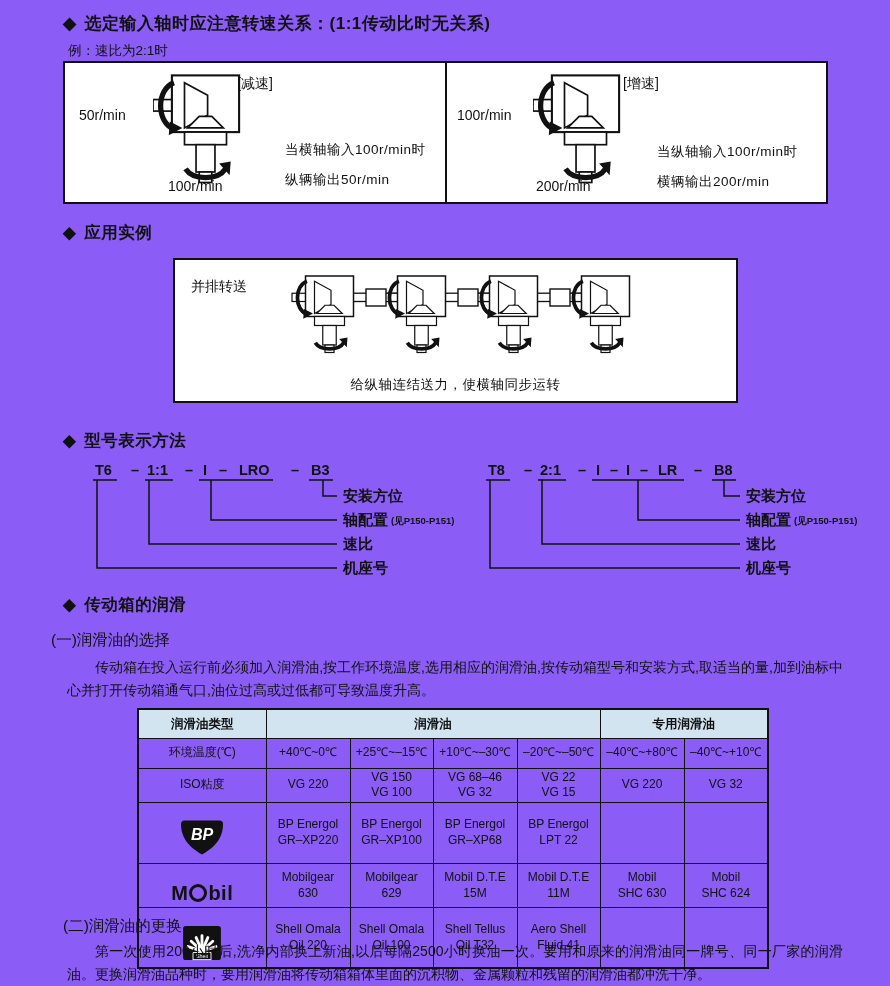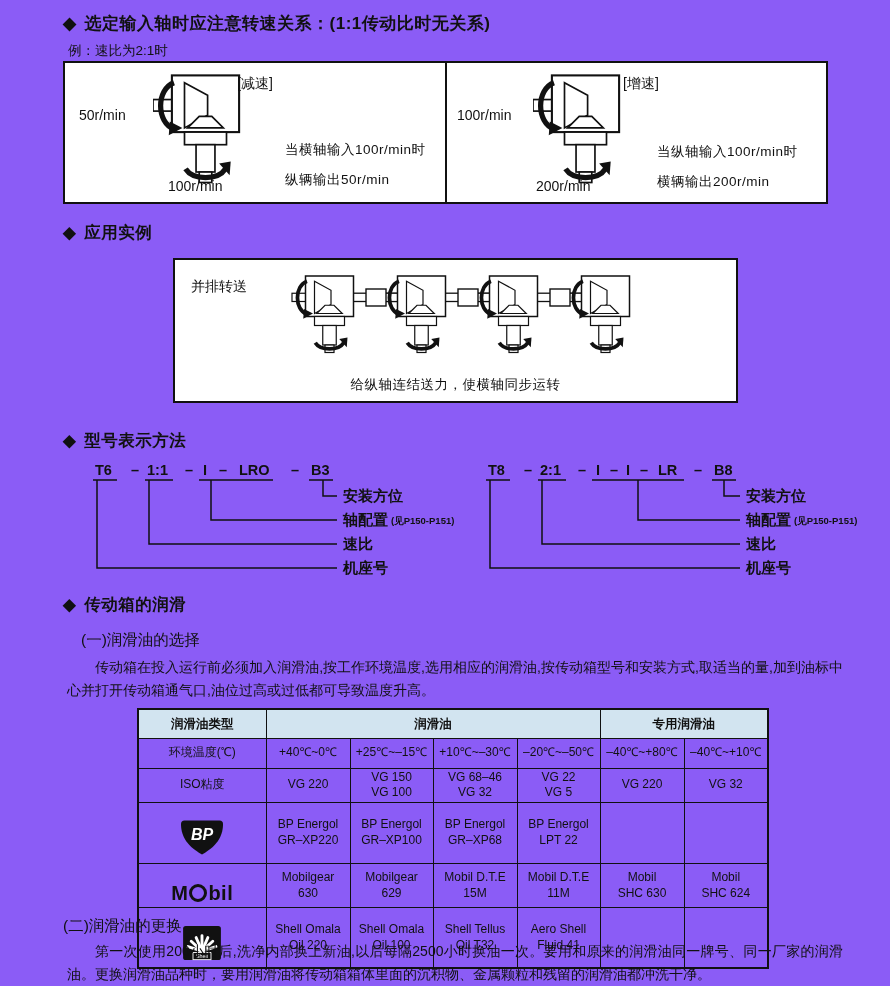--- a/index.html
+++ b/index.html
@@ -156,21 +156,21 @@
       <text x="316" y="64" class="mdl-note">(见P150-P151)</text>
       <text x="268" y="89">速比</text>
       <text x="268" y="113">机座号</text>
     </g>
   </svg>
 
   <div class="abs sec-title" style="left:63px;top:594px;font-size:16.5px">
     <span class="dia">◆</span><span>传动箱的润滑</span>
   </div>
 
-  <div class="abs subhead" style="left:81px;top:630px">(一)润滑油的选择</div>
+  <div class="abs subhead" style="left:51px;top:630px">(一)润滑油的选择</div>
   <p class="abs para" style="left:65px;top:654px;width:776px">传动箱在投入运行前必须加入润滑油,按工作环境温度,选用相应的润滑油,按传动箱型号和安装方式,取适当的量,加到油标中心并打开传动箱通气口,油位过高或过低都可导致温度升高。</p>
 
   <div class="abs" style="left:137px;top:708px">
     <table class="lub">
       <colgroup>
         <col style="width:128px">
           <col style="width:84px">
           <col style="width:83px">
           <col style="width:84px">
         <col style="width:83px">
@@ -193,21 +193,21 @@
         <td>–40℃~+10℃</td>
       </tr>
       <tr class="r-iso">
         <td>ISO粘度</td>
         <td>VG 220</td>
         <td>VG 150
 VG 100</td>
         <td>VG 68–46
 VG 32</td>
         <td>VG 22
-VG 5</td>
+VG 15</td>
         <td>VG 220</td>
         <td>VG 32</td>
       </tr>
       <tr class="r-bp">
         <td>
           <svg width="54" height="38" viewBox="0 0 54 38">
             <path d="M6,5 Q6,1.5 9.5,1.5 H44.5 Q48,1.5 48,5 C48,15 44,26 27,35.5 C10,26 6,15 6,5 Z" fill="#111"></path>
             <text x="27" y="21" fill="#fff" font-size="16" font-weight="bold" font-style="italic" text-anchor="middle">BP</text>
           </svg>
         </td>

